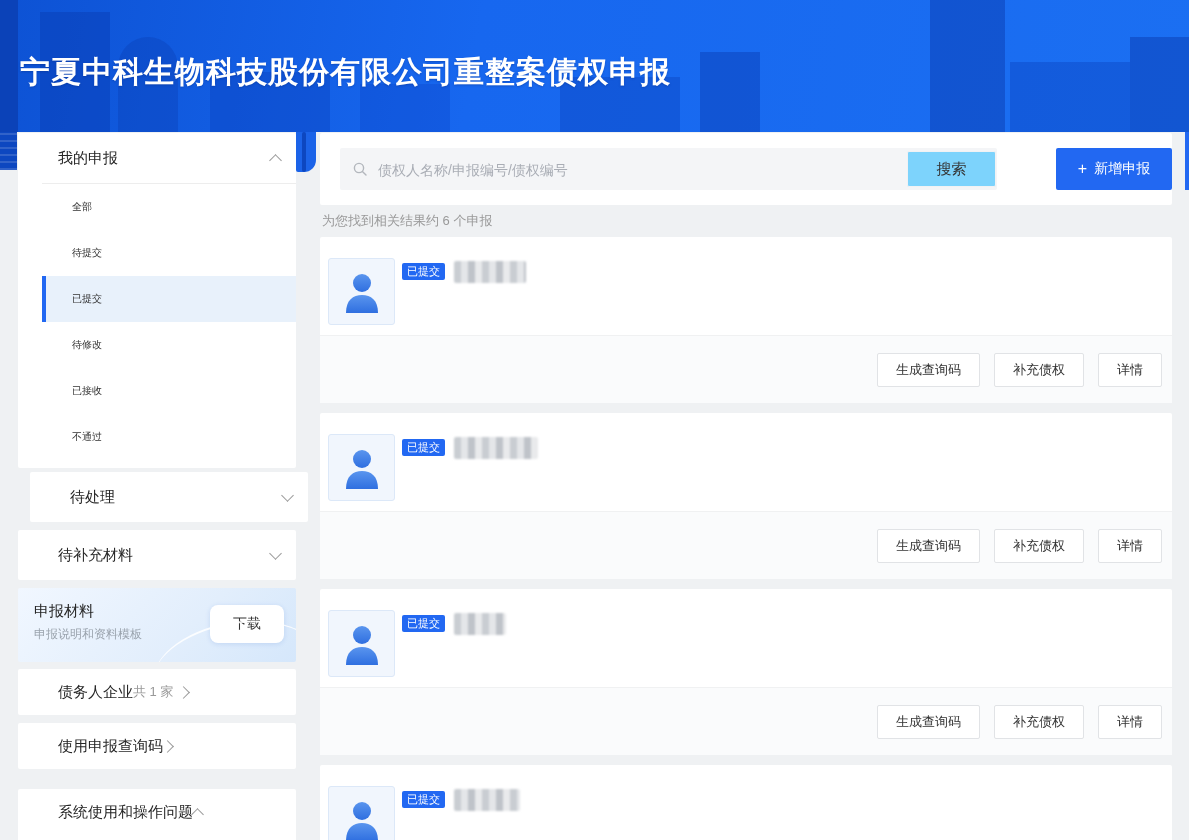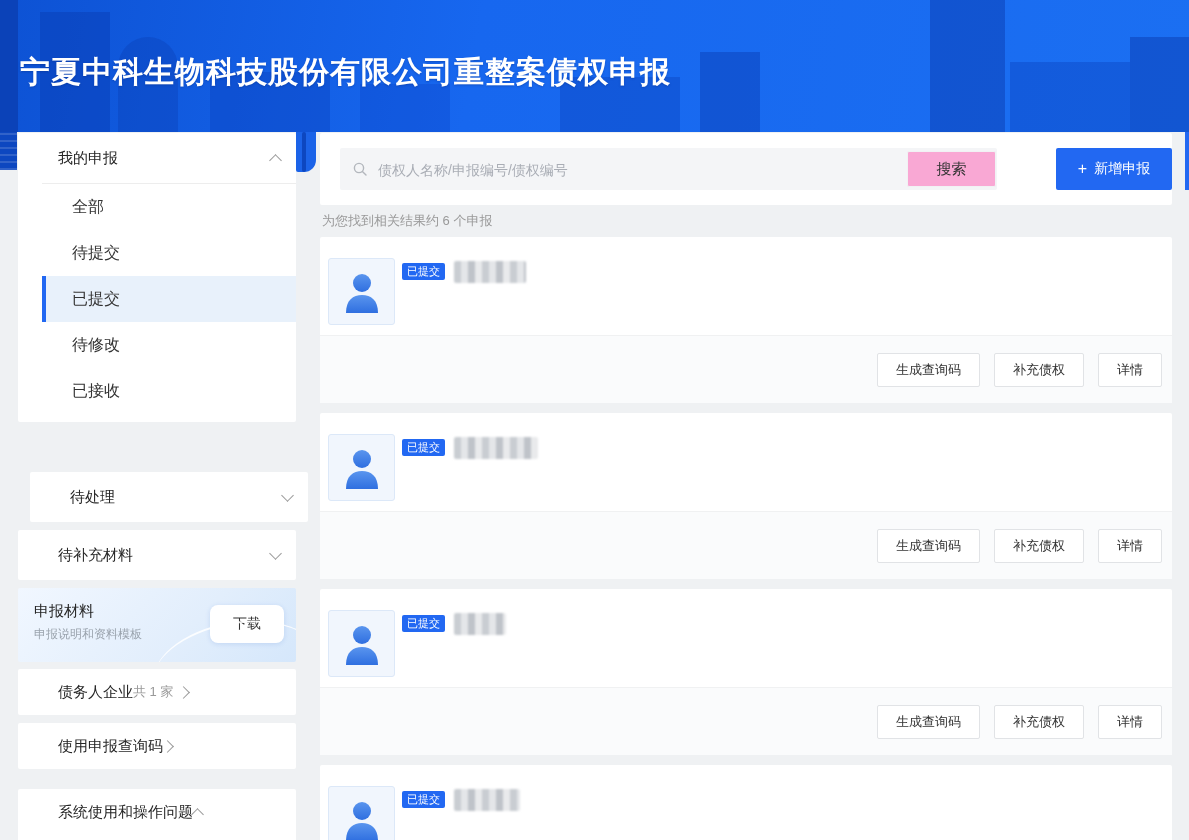--- a/index.html
+++ b/index.html
@@ -33,21 +33,21 @@
   .hang-mid::after{content:"";position:absolute;left:6px;top:0;width:4px;height:40px;background:#0d47c0;border-radius:2px;}
   .scroll-thumb{position:absolute;left:1185px;top:132px;width:4px;height:58px;background:#2268f2;}
 
   
   .sidebar{position:absolute;left:18px;top:133px;width:278px;height:707px;}
   .sp{position:absolute;left:0;width:278px;background:#fff;border-radius:2px;box-sizing:border-box;padding-left:24px;}
   .sp-head{display:flex;align-items:center;justify-content:space-between;height:50px;padding:0 16px;
            font-size:15px;color:#262626;cursor:pointer;}
   .panelA{top:0;padding-bottom:8px;}
   .panelA .sp-head{border-bottom:1px solid #ededed;}
-  .mi{display:flex;align-items:center;height:46px;padding-left:30px;font-size:16px;color:#333;cursor:pointer;}
+  .mi{display:flex;align-items:center;height:46px;padding-left:30px;font-size:10px;color:#333;cursor:pointer;}
   .mi.active{background:#e8f1fb;border-left:4px solid #2268f2;padding-left:26px;}
   .panelB{top:339px;margin-left:12px;}
   .panelC{top:397px;}
   .materials{top:455px;height:74px;background:linear-gradient(135deg,#f1f7ff 0%,#e2eefc 60%,#d5e7fb 100%);
              overflow:hidden;}
   .materials::after{content:"";position:absolute;right:-26px;bottom:-58px;width:170px;height:96px;
                     border-radius:50%;border-top:2px solid rgba(255,255,255,.85);transform:rotate(-10deg);}
   .mat-title{position:absolute;left:16px;top:14px;font-size:15px;color:#262626;}
   .mat-sub{position:absolute;left:16px;top:38px;font-size:12px;color:#9aa3ad;}
   .dl-btn{position:absolute;right:12px;top:17px;width:74px;height:38px;background:#fff;border:none;
@@ -65,21 +65,21 @@
   .chev.right{transform:rotate(-45deg);}
 
   
   .main{position:absolute;left:320px;top:133px;width:852px;height:713px;}
   .search-panel{position:absolute;left:0;top:0;width:852px;height:72px;background:#fff;border-radius:2px;}
   .search-box{position:absolute;left:20px;top:15px;width:657px;height:42px;background:#f4f5f7;border-radius:2px;}
   .search-box svg{position:absolute;left:12px;top:13px;}
   .search-input{position:absolute;left:36px;top:1px;width:480px;height:40px;border:none;background:transparent;
                 outline:none;font-size:14px;color:#333;font-family:inherit;}
   .search-input::placeholder{color:#a9adb5;}
-  .search-btn{position:absolute;right:1px;top:3px;width:89px;height:36px;background:#f9a8d4;border:1px solid #f1f2f4;
+  .search-btn{position:absolute;right:1px;top:3px;width:89px;height:36px;background:#7dd3fc;border:1px solid #f1f2f4;
               border-radius:2px;font-size:15px;color:#333;cursor:pointer;font-family:inherit;}
   .add-btn{position:absolute;right:0;top:15px;width:116px;height:42px;background:#2268f2;border:none;border-radius:2px;
            color:#fff;font-size:14px;display:flex;align-items:center;justify-content:center;gap:7px;cursor:pointer;
            font-family:inherit;}
   .add-btn .plus{font-size:16px;line-height:1;}
   .result-line{position:absolute;left:2px;top:79px;font-size:13px;color:#999;text-align:center;}
 
   .card{position:absolute;left:0;width:852px;height:166px;background:#fff;border-radius:2px;}
   .c1{top:104px;} .c2{top:280px;} .c3{top:456px;} .c4{top:632px;}
   .card-body{position:relative;height:98px;}
@@ -132,20 +132,23 @@
       </div>
       <div class="mi active">
         <span>已提交</span>
       </div>
       <div class="mi">
         <span>待修改</span>
       </div>
       <div class="mi">
         <span>已接收</span>
       </div>
+      <div class="mi">
+        <span>不通过</span>
+      </div>
     </section>
 
     <section class="sp panelB">
       <div class="sp-head">
         <span>待处理</span>
         <i class="chev down"></i>
       </div>
     </section>
 
     <section class="sp panelC">

